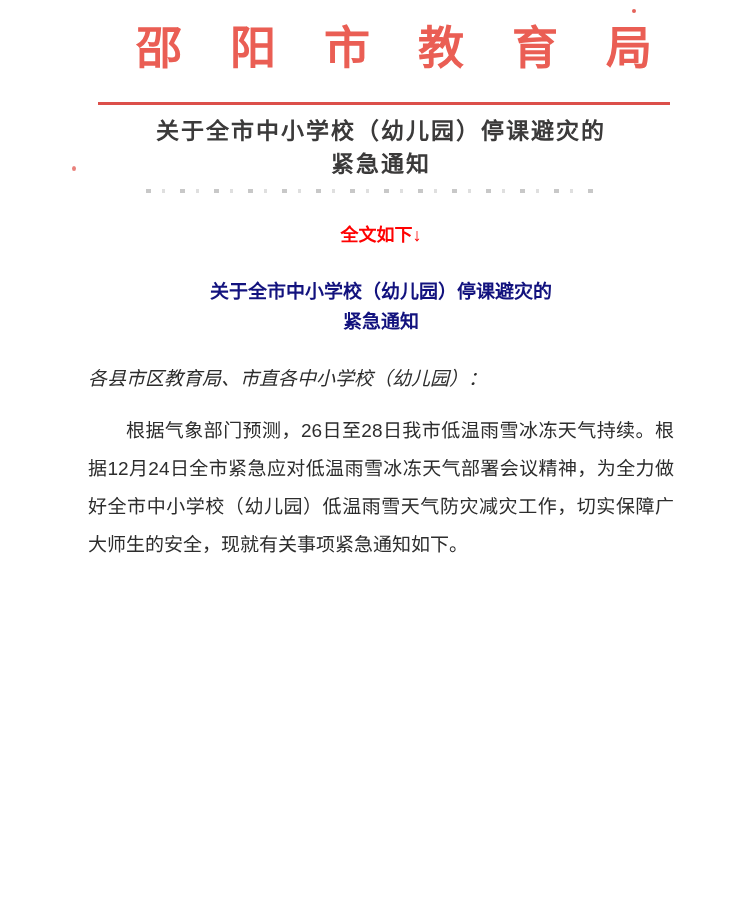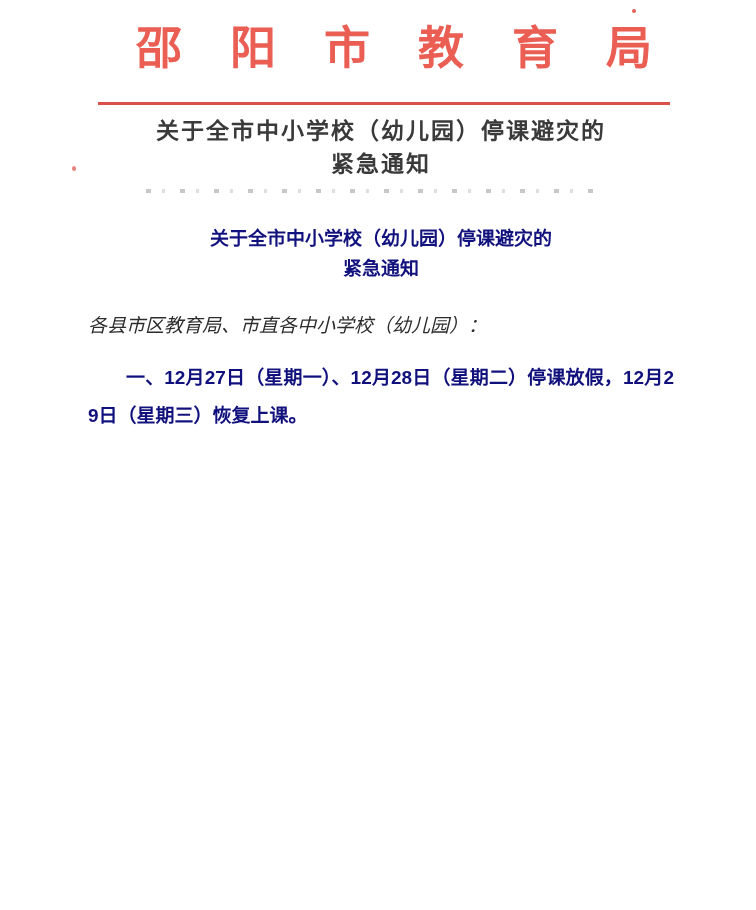--- a/index.html
+++ b/index.html
@@ -118,25 +118,26 @@
 
   <div class="red-rule"></div>
 
   <div class="scan-title">
     <div>关于全市中小学校（幼儿园）停课避灾的</div>
     <div>紧急通知</div>
   </div>
 
   <div class="scan-artifact"></div>
 
+  <div class="lead-in">全文如下↓</div>
 
   <div class="notice-title">
     <div>关于全市中小学校（幼儿园）停课避灾的</div>
     <div>紧急通知</div>
   </div>
 
   <div class="salutation">各县市区教育局、市直各中小学校（幼儿园）：</div>
 
+  <p class="body-para">根据气象部门预测，26日至28日我市低温雨雪冰冻天气持续。根据12月24日全市紧急应对低温雨雪冰冻天气部署会议精神，为全力做好全市中小学校（幼儿园）低温雨雪天气防灾减灾工作，切实保障广大师生的安全，现就有关事项紧急通知如下。</p>
 
-  <p class="body-para navy-strong">一、12月27日（星期一）、12月28日（星期二）停课放假，12月29日（星期三）恢复上课。</p>
 
 
 </div>
 
 </body></html>

